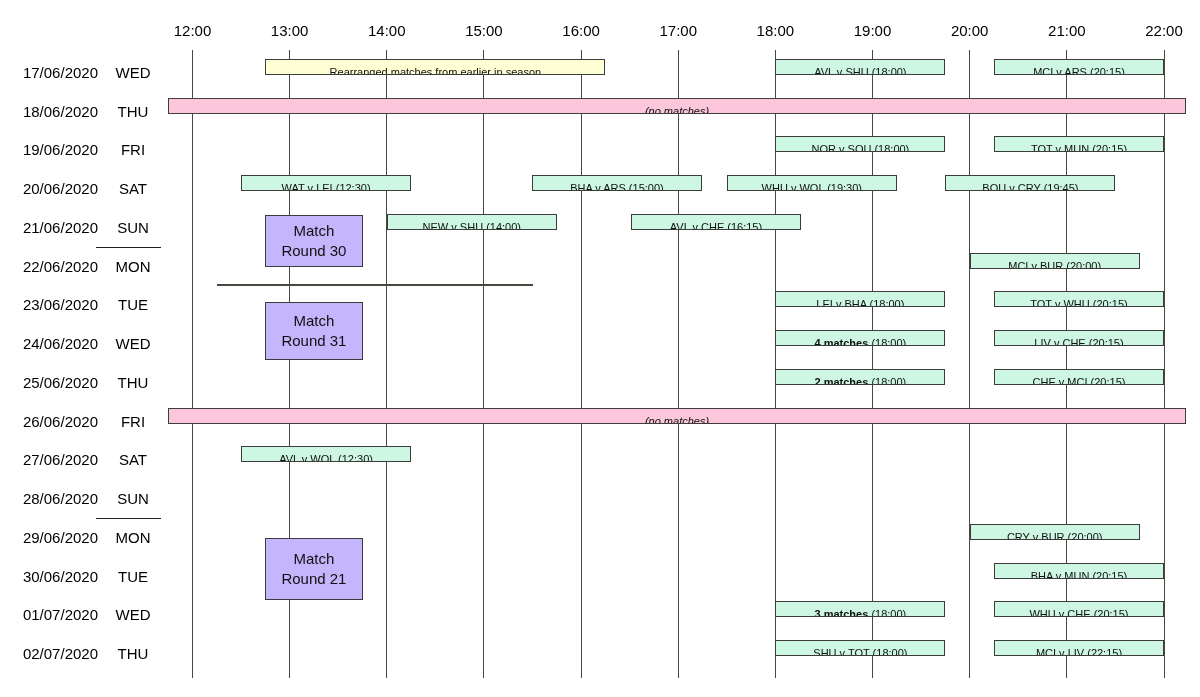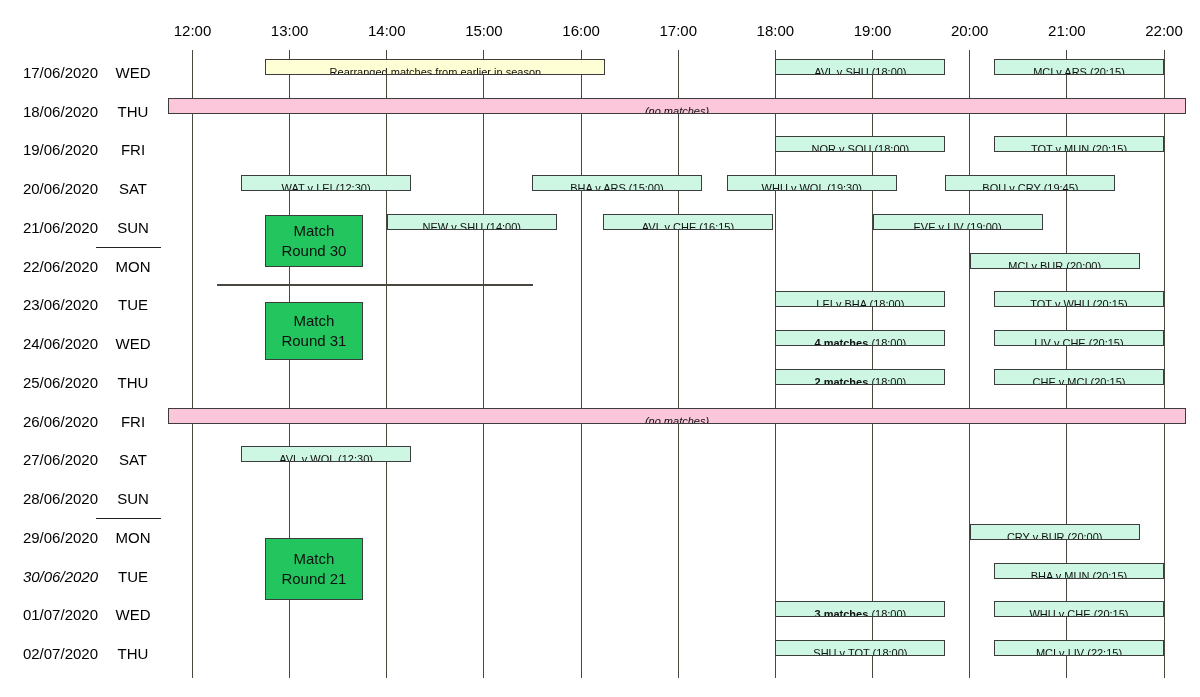--- a/index.html
+++ b/index.html
@@ -19,21 +19,21 @@
   .row-day{position:absolute;left:104px;width:58px;text-align:center;font-size:15px;color:#000;height:20px;line-height:20px;}
   .bar{
     position:absolute;box-sizing:border-box;height:16px;
     border:1.5px solid #3c3c3c;font-size:11px;color:#101010;
     text-align:center;line-height:25px;white-space:nowrap;overflow:hidden;
   }
   .bar.match,.bar.summary{background:#cdf6e3;}
   .bar.note{background:#ffffd6;}
   .bar.nomatch{background:#fcc7db;font-style:italic;}
   .roundbox{
-    position:absolute;box-sizing:border-box;background:#22c55e;
+    position:absolute;box-sizing:border-box;background:#c4b5fd;
     border:1.5px solid #3c3c3c;font-size:15px;color:#101010;
     display:flex;flex-direction:column;justify-content:center;align-items:center;
     line-height:20px;text-align:center;
   }
   .weeksep{position:absolute;height:1px;background:#222;width:65px;left:96px;}
   .roundsep{position:absolute;height:2px;background:#4a473f;}
 </style>
 </head>
 <body>
 
@@ -79,21 +79,21 @@
     <div class="row-date" style="top: 372.864px;">25/06/2020</div>
     <div class="row-day" style="top: 372.864px;">THU</div>
     <div class="row-date" style="top: 411.597px;">26/06/2020</div>
     <div class="row-day" style="top: 411.597px;">FRI</div>
     <div class="row-date" style="top: 450.33px;">27/06/2020</div>
     <div class="row-day" style="top: 450.33px;">SAT</div>
     <div class="row-date" style="top: 489.063px;">28/06/2020</div>
     <div class="row-day" style="top: 489.063px;">SUN</div>
     <div class="row-date" style="top: 527.796px;">29/06/2020</div>
     <div class="row-day" style="top: 527.796px;">MON</div>
-    <div class="row-date" style="top: 566.529px; font-style: italic;">30/06/2020</div>
+    <div class="row-date" style="top: 566.529px;">30/06/2020</div>
     <div class="row-day" style="top: 566.529px;">TUE</div>
     <div class="row-date" style="top: 605.262px;">01/07/2020</div>
     <div class="row-day" style="top: 605.262px;">WED</div>
     <div class="row-date" style="top: 643.995px;">02/07/2020</div>
     <div class="row-day" style="top: 643.995px;">THU</div>
     <div class="weeksep" style="top: 246.798px;"></div>
     <div class="weeksep" style="top: 517.929px;"></div>
     <div class="roundsep" style="top: 284px; left: 217px; width: 316px;"></div>
     <div class="bar note" style="left: 265.363px; width: 340.025px; top: 59px;">Rearranged matches from earlier in season</div>
     <div class="roundbox" style="left: 265.363px; width: 97.15px; top: 215px; height: 52px;">
@@ -111,22 +111,21 @@
     <div class="bar match" style="left: 775.4px; width: 170.012px; top: 59px;">AVL v SHU (18:00)</div>
     <div class="bar match" style="left: 993.987px; width: 170.012px; top: 59px;">MCI v ARS (20:15)</div>
     <div class="bar nomatch" style="left: 168px; width: 1018px; top: 97.733px;">(no matches)</div>
     <div class="bar match" style="left: 775.4px; width: 170.012px; top: 136.466px;">NOR v SOU (18:00)</div>
     <div class="bar match" style="left: 993.987px; width: 170.012px; top: 136.466px;">TOT v MUN (20:15)</div>
     <div class="bar match" style="left: 241.075px; width: 170.012px; top: 175.199px;">WAT v LEI (12:30)</div>
     <div class="bar match" style="left: 483.95px; width: 170.012px; top: 175.199px; margin-left: 48px;">BHA v ARS (15:00)</div>
     <div class="bar match" style="left: 726.825px; width: 170.012px; top: 175.199px;">WHU v WOL (19:30)</div>
     <div class="bar match" style="left: 945.413px; width: 170.012px; top: 175.199px;">BOU v CRY (19:45)</div>
     <div class="bar match" style="left: 386.8px; width: 170.012px; top: 213.932px;">NEW v SHU (14:00)</div>
-    <div class="bar match" style="left: 603px; width: 170.012px; top: 213.932px;">AVL v CHE (16:15)</div>
-    <div class="bar match" style="left: 872.55px; width: 170.012px; top: 213.932px;">EVE v LIV (19:00)</div>
+    <div class="bar match" style="left: 631px; width: 170.012px; top: 213.932px;">AVL v CHE (16:15)</div>
     <div class="bar match" style="left: 969.7px; width: 170.012px; top: 252.665px;">MCI v BUR (20:00)</div>
     <div class="bar match" style="left: 775.4px; width: 170.012px; top: 291.398px;">LEI v BHA (18:00)</div>
     <div class="bar match" style="left: 993.987px; width: 170.012px; top: 291.398px;">TOT v WHU (20:15)</div>
     <div class="bar summary" style="left: 775.4px; width: 170.012px; top: 330.131px;"><b>4 matches</b> (18:00)</div>
     <div class="bar match" style="left: 993.987px; width: 170.012px; top: 330.131px;">LIV v CHE (20:15)</div>
     <div class="bar summary" style="left: 775.4px; width: 170.012px; top: 368.864px;"><b>2 matches</b> (18:00)</div>
     <div class="bar match" style="left: 993.987px; width: 170.012px; top: 368.864px;">CHE v MCI (20:15)</div>
     <div class="bar nomatch" style="left: 168px; width: 1018px; top: 407.597px;">(no matches)</div>
     <div class="bar match" style="left: 241.075px; width: 170.012px; top: 446.33px;">AVL v WOL (12:30)</div>
     <div class="bar match" style="left: 969.7px; width: 170.012px; top: 523.796px;">CRY v BUR (20:00)</div>

